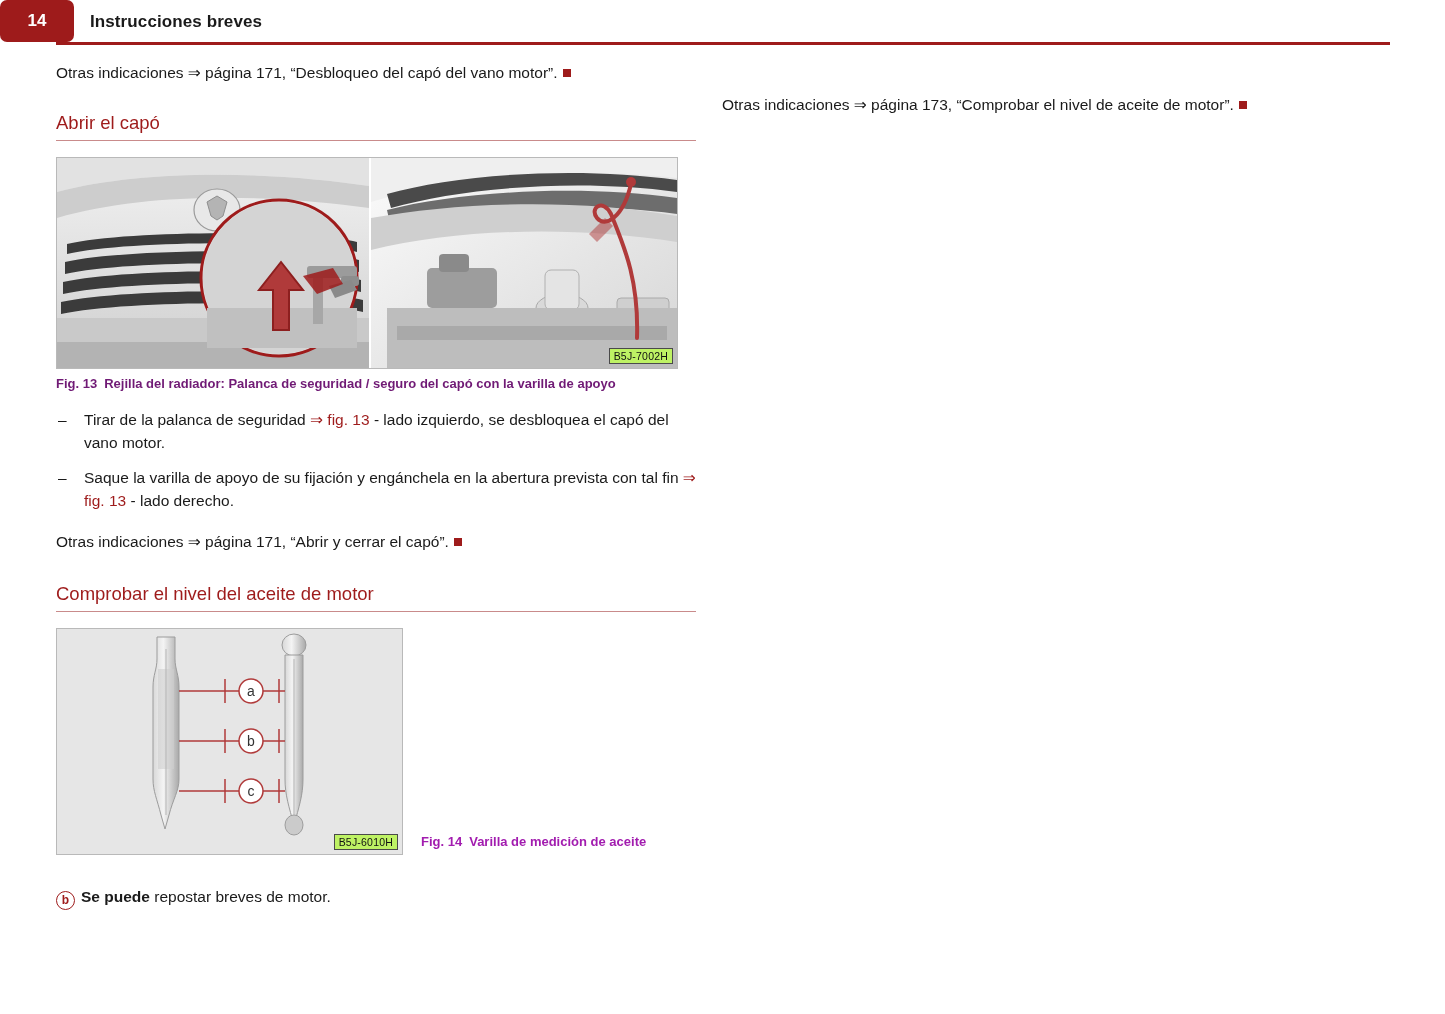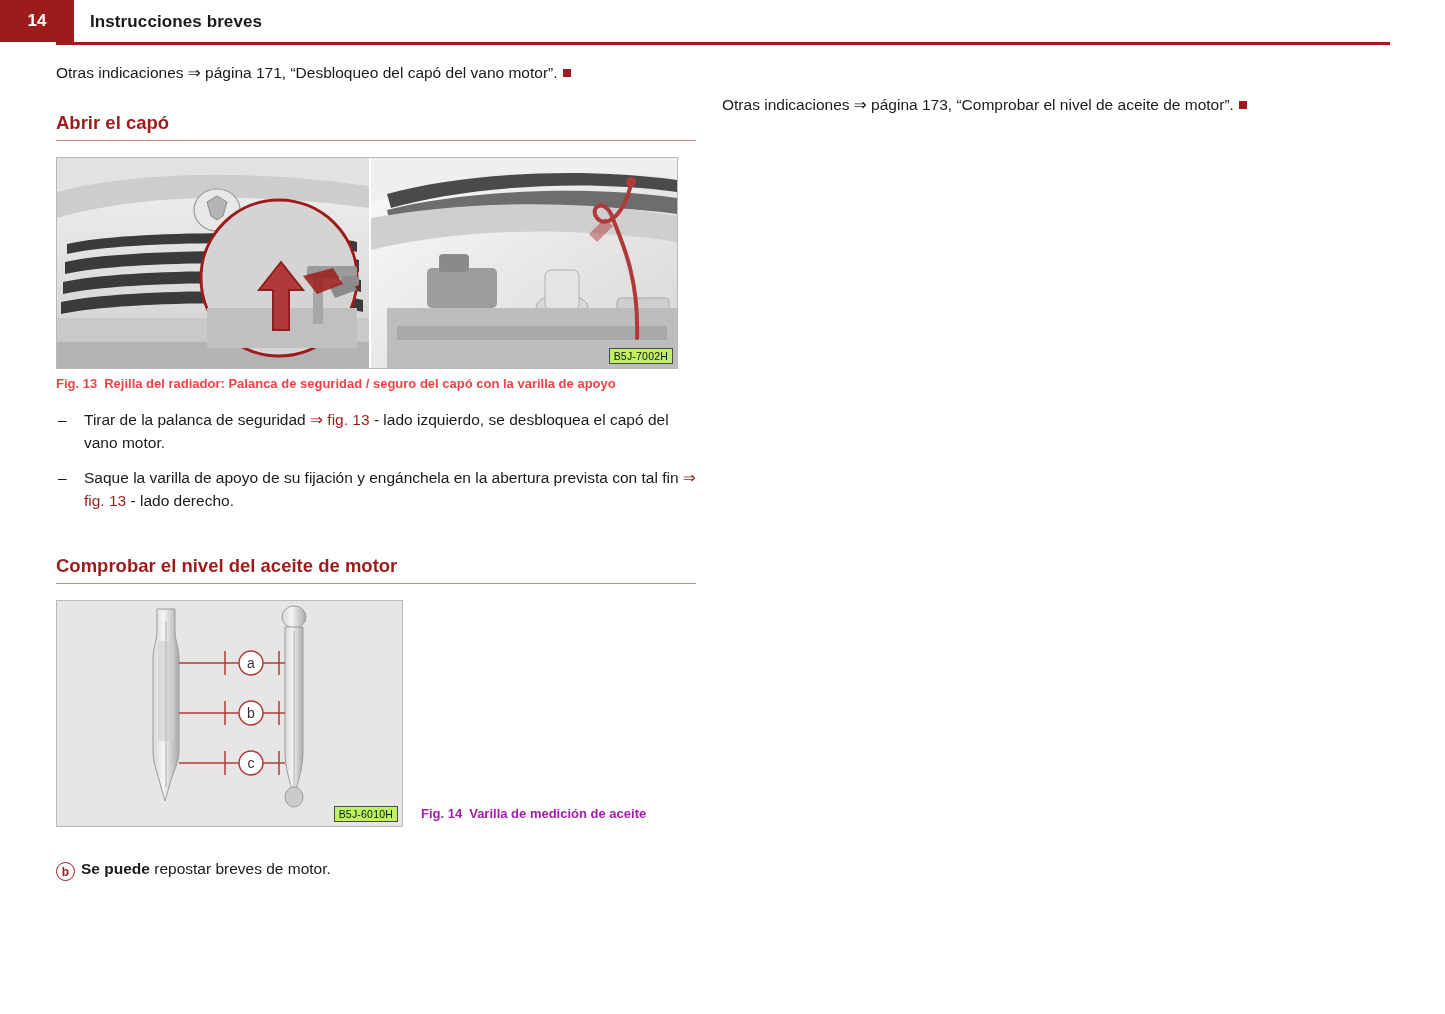--- a/index.html
+++ b/index.html
@@ -30,20 +30,21 @@
     top: 0;
     width: 74px;
     height: 42px;
     background: #9e1b1b;
     color: #ffffff;
     font-weight: bold;
     font-size: 17px;
     display: flex;
     align-items: center;
     justify-content: center;
+    border-radius: 7px;
   }
   .header-title {
     position: absolute;
     left: 90px;
     top: 12px;
     font-weight: bold;
     font-size: 17px;
     color: #1a1a1a;
     letter-spacing: 0.1px;
   }
@@ -82,21 +83,21 @@
     display: inline-block;
     width: 8px;
     height: 8px;
     background: #9e1b1b;
     margin-left: 5px;
     vertical-align: 1px;
   }
 
   h2.section-heading {
     font-size: 18.5px;
-    font-weight: bold;
+    font-weight: normal;
     color: #9e1b1b;
     margin: 0;
     padding: 0 0 6px 0;
   }
   .heading-rule {
     border-bottom: 1.5px solid #c98b8b;
     width: 640px;
     margin-bottom: 16px;
   }
 
@@ -119,21 +120,21 @@
     border: 1px solid #4a4a4a;
     font-size: 10.5px;
     padding: 1px 4px;
     font-family: "Liberation Sans", sans-serif;
     color: #111;
     letter-spacing: 0.2px;
   }
   .fig-caption {
     font-size: 13px;
     font-weight: bold;
-    color: #ef4444;
+    color: #701a75;
     margin-top: 7px;
   }
   .fig-caption .fig-label { margin-right: 7px; }
 
   
   ul.dash-list {
     list-style: none;
     margin: 18px 0 0 0;
     padding: 0;
   }
@@ -303,20 +304,23 @@
 
   <ul class="dash-list">
     <li>
       <span class="dash">–</span><span>Tirar de la palanca de seguridad </span><span class="red">⇒</span><span class="red"> fig. 13</span><span> - lado izquierdo, se desbloquea el capó del vano motor.</span>
     </li>
     <li>
       <span class="dash">–</span><span>Saque la varilla de apoyo de su fijación y engánchela en la abertura prevista con tal fin </span><span class="red">⇒</span><span class="red"> fig. 13</span><span> - lado derecho.</span>
     </li>
   </ul>
 
+  <p class="body-text" style="margin-top:18px">
+    <span>Otras indicaciones </span><span class="arrow">⇒</span><span> página 171, “Abrir y cerrar el capó”.</span><span class="endmark"></span>
+  </p>
 
   <div style="height:30px"></div>
 
   <h2 class="section-heading">Comprobar el nivel del aceite de motor</h2>
   <div class="heading-rule"></div>
 
   <div class="fig14-row">
     <div class="figure-box fig14">
       <svg width="345" height="225" viewBox="0 0 345 225">
         <rect x="0" y="0" width="345" height="225" fill="#e6e6e6"></rect>

